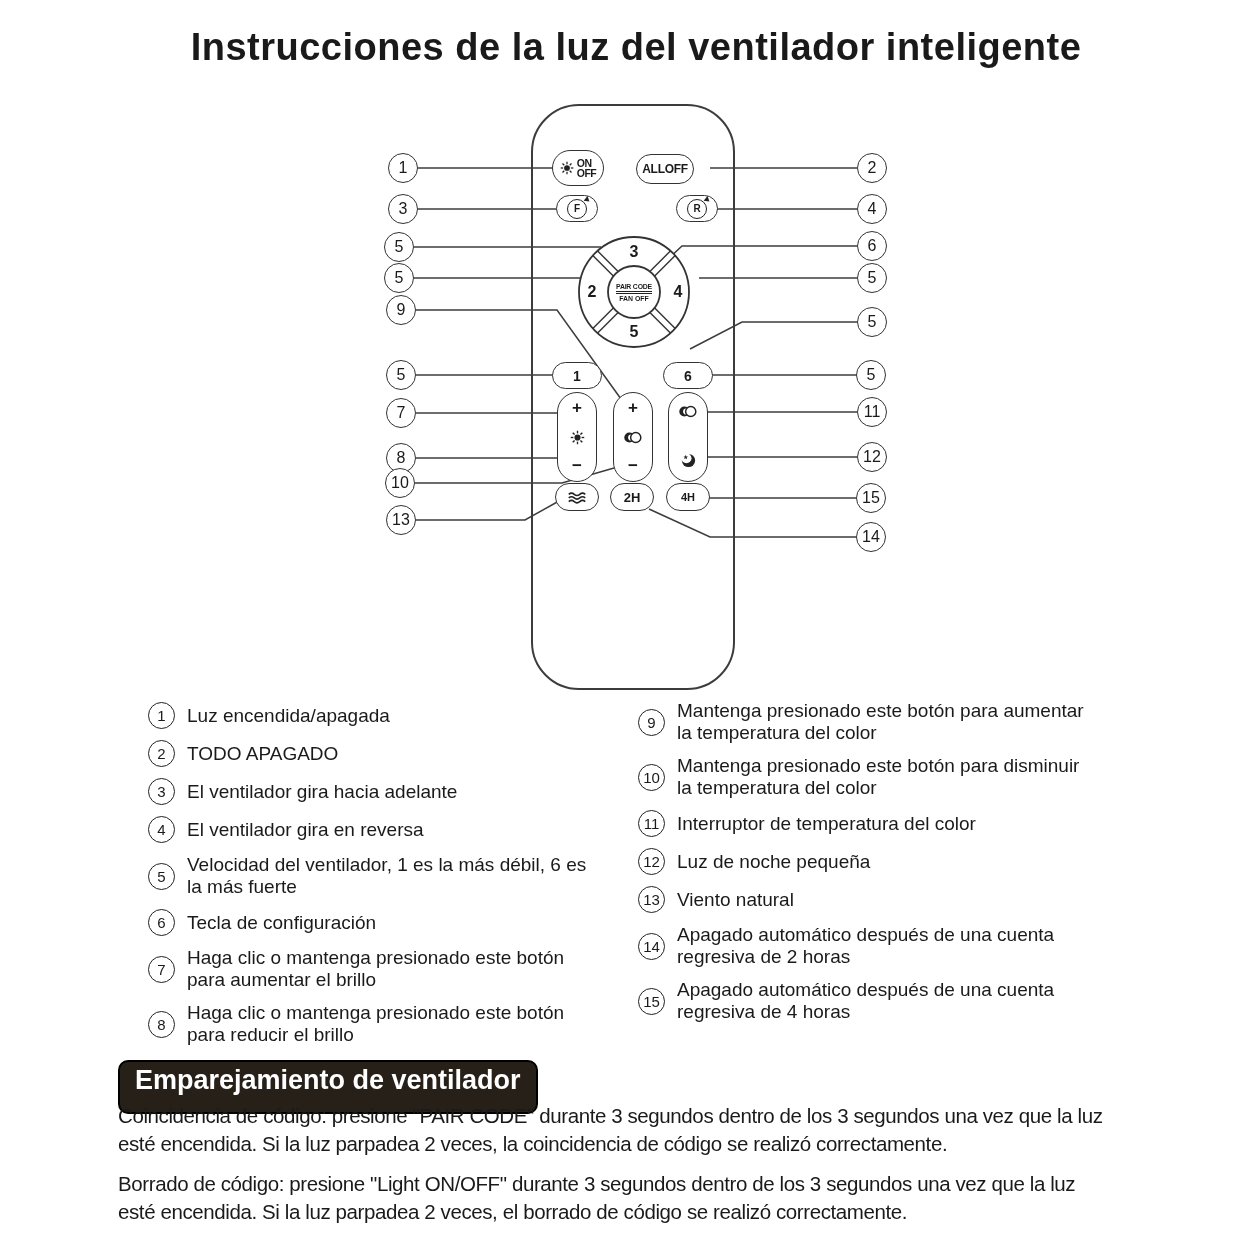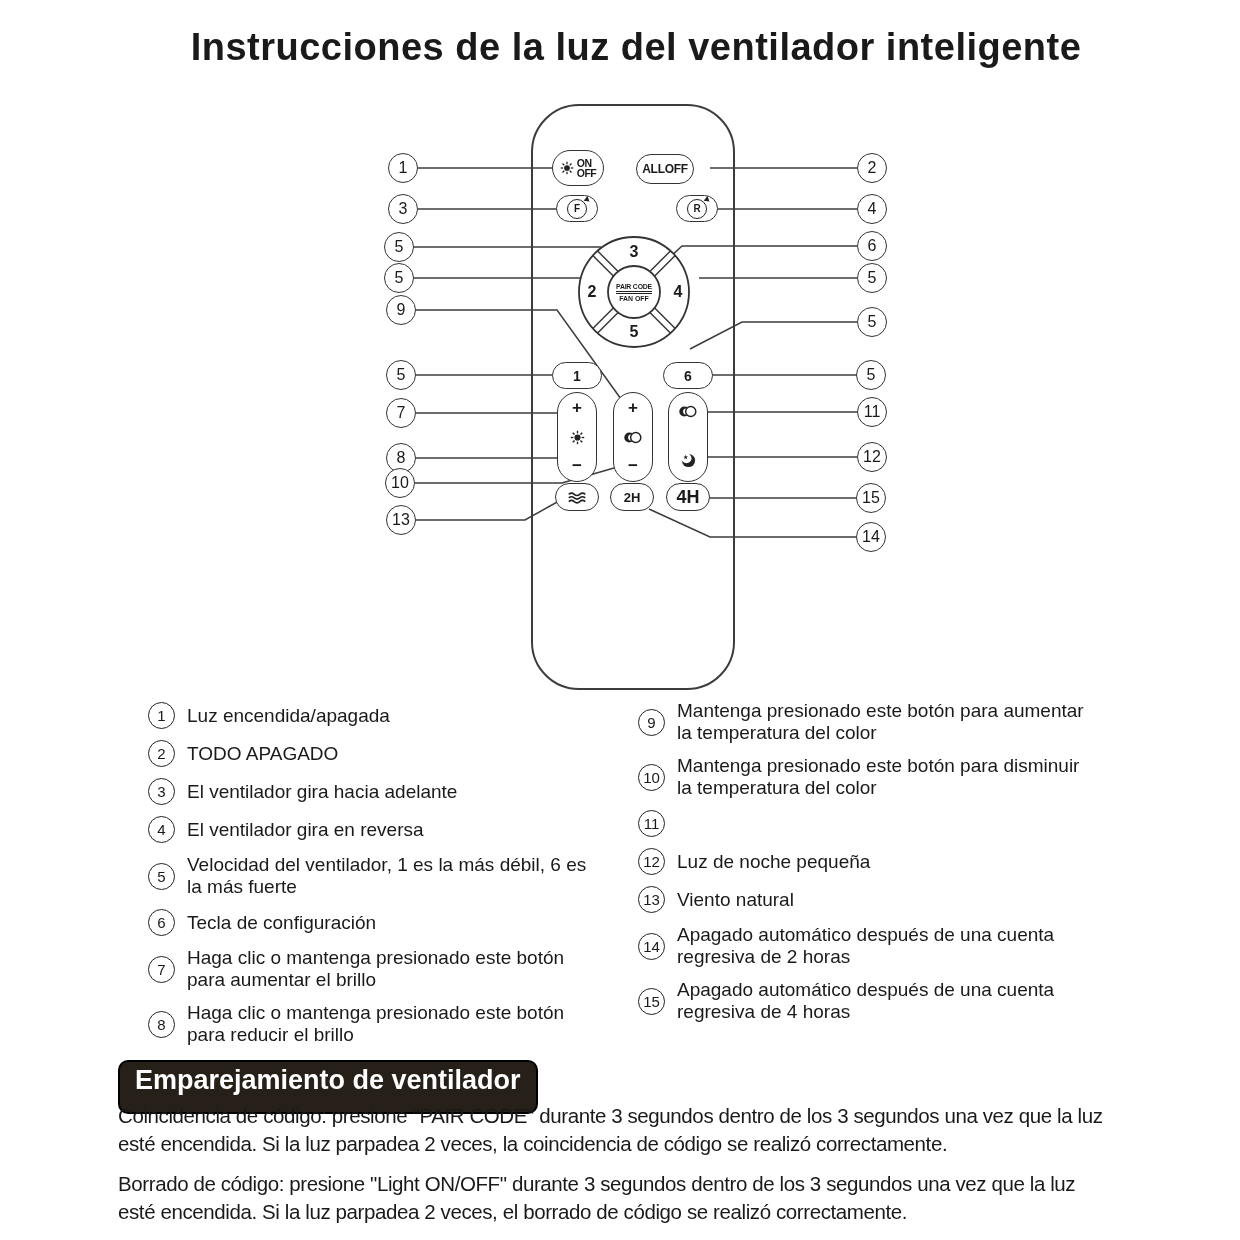--- a/index.html
+++ b/index.html
@@ -199,21 +199,21 @@
 
   <div class="abs btn" style="left:555px;top:483px;width:44px;height:28px;border-radius:14px">
     <svg width="22" height="15" viewBox="0 0 24 16" fill="none" stroke="#222" stroke-width="1.7">
       <path d="M3 4.5 q3 -2.6 6 0 t6 0 t6 0"></path>
         <path d="M3 8.5 q3 -2.6 6 0 t6 0 t6 0"></path>
         <path d="M3 12.5 q3 -2.6 6 0 t6 0 t6 0"></path>
     </svg>
   </div>
 
   <div class="abs btn blabel" style="left:610px;top:483px;width:44px;height:28px;border-radius:14px;font-size:13px">2H</div>
-  <div class="abs btn blabel" style="left:666px;top:483px;width:44px;height:28px;border-radius:14px;font-size:18px">4H</div>
+  <div class="abs btn blabel" style="left:666px;top:483px;width:44px;height:28px;border-radius:14px;font-size:11px">4H</div>
 
   <div class="abs legend" style="left:148px;top:702px;width:480px">
     <div class="lrow">
         <span class="lnum">1</span>
         <span class="ltext">Luz encendida/apagada</span>
       </div>
     <div class="lrow">
         <span class="lnum">2</span>
         <span class="ltext">TODO APAGADO</span>
       </div>
@@ -252,20 +252,21 @@
         <span class="ltext">Mantenga presionado este botón para aumentar
 la temperatura del color</span>
       </div>
     <div class="lrow">
         <span class="lnum">10</span>
         <span class="ltext">Mantenga presionado este botón para disminuir
 la temperatura del color</span>
       </div>
     <div class="lrow">
         <span class="lnum">11</span>
+        <span class="ltext">Interruptor de temperatura del color</span>
       </div>
     <div class="lrow">
         <span class="lnum">12</span>
         <span class="ltext">Luz de noche pequeña</span>
       </div>
     <div class="lrow">
         <span class="lnum">13</span>
         <span class="ltext">Viento natural</span>
       </div>
     <div class="lrow">

